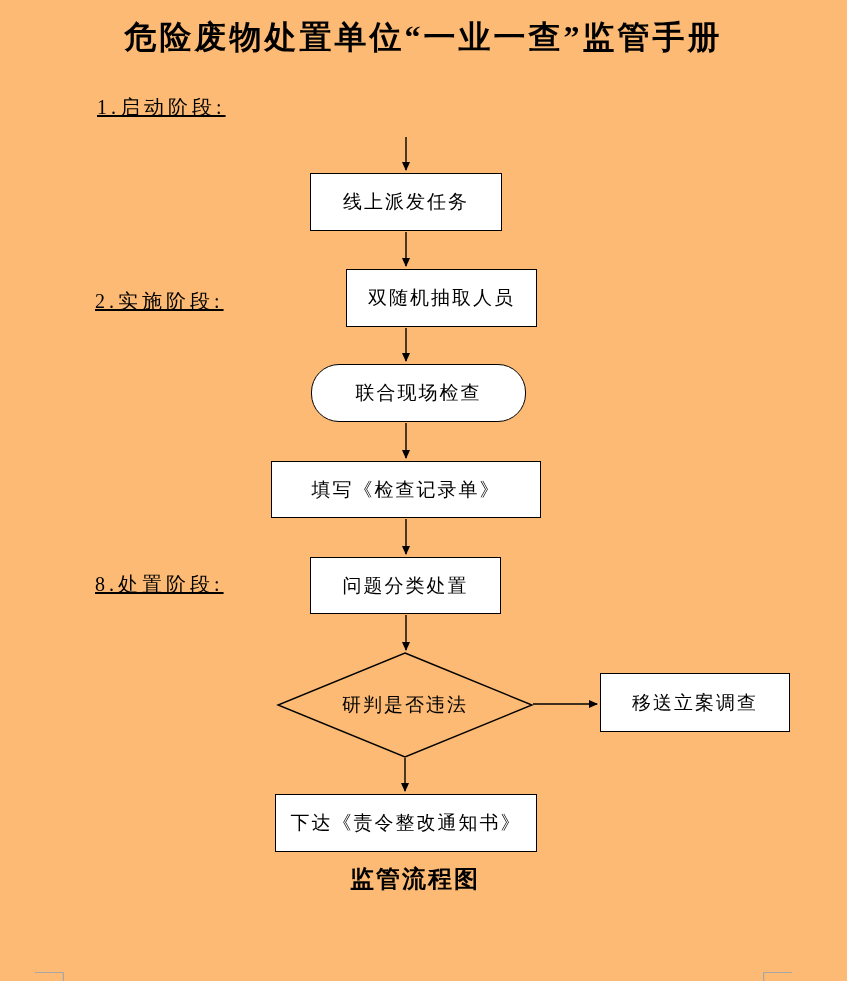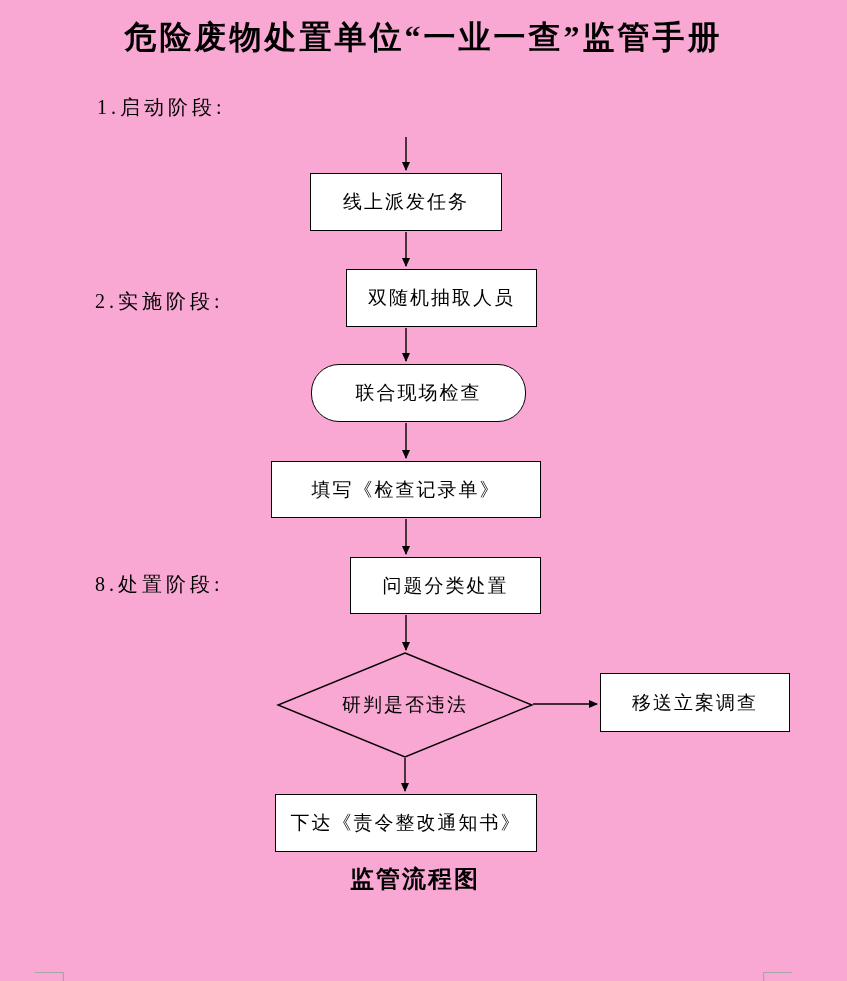--- a/index.html
+++ b/index.html
@@ -1,37 +1,38 @@
 <!DOCTYPE html>
 <html><head>
 <meta charset="utf-8">
 <style>
   html,body{margin:0;padding:0;background:#ffffff;}
   .page{
     position:relative;
     width:847px;height:981px;
-    background:#f9a8d4;
+    background:#fdba74;
     font-family:"Liberation Serif","DejaVu Serif",serif;
     color:#000;
     overflow:hidden;
   }
   .doc-title{
     position:absolute;
     left:0;top:16px;width:100%;
     text-align:center;
     font-size:32px;
     font-weight:bold;
     letter-spacing:3px;
     white-space:nowrap;
   }
   .phase-label{
     position:absolute;
     font-size:20px;
     letter-spacing:4px;
     white-space:nowrap;
+    text-decoration:underline;
   }
   .flow-box{
     position:absolute;
     border:1.5px solid #000;
     box-sizing:border-box;
     display:flex;
     align-items:center;
     justify-content:center;
     font-size:19px;
     letter-spacing:2px;
@@ -93,21 +94,21 @@
   <div class="doc-title">危险废物处置单位“一业一查”监管手册</div>
 
   <div class="phase-label" style="left:97px;top:94px;">1.启动阶段:</div>
   <div class="phase-label" style="left:95px;top:288px;">2.实施阶段:</div>
   <div class="phase-label" style="left:95px;top:571px;">8.处置阶段:</div>
 
   <div class="flow-box" style="left:310px;top:173px;width:192px;height:58px;">线上派发任务</div>
   <div class="flow-box" style="left:310px;top:269px;width:191px;height:58px;margin-left:36px;">双随机抽取人员</div>
   <div class="flow-box" style="left:311px;top:364px;width:215px;height:58px;border-radius:28px;">联合现场检查</div>
   <div class="flow-box" style="left:271px;top:461px;width:270px;height:57px;">填写《检查记录单》</div>
-  <div class="flow-box" style="left:310px;top:557px;width:191px;height:57px;margin-left:40px;">问题分类处置</div>
+  <div class="flow-box" style="left:310px;top:557px;width:191px;height:57px;">问题分类处置</div>
   <div class="flow-box" style="left:600px;top:673px;width:190px;height:59px;">移送立案调查</div>
   <div class="flow-box" style="left:275px;top:794px;width:262px;height:58px;">下达《责令整改通知书》</div>
 
   <div class="decision-label">研判是否违法</div>
 
   <div class="flow-caption">监管流程图</div>
 
 </div>
 
 </body></html>

